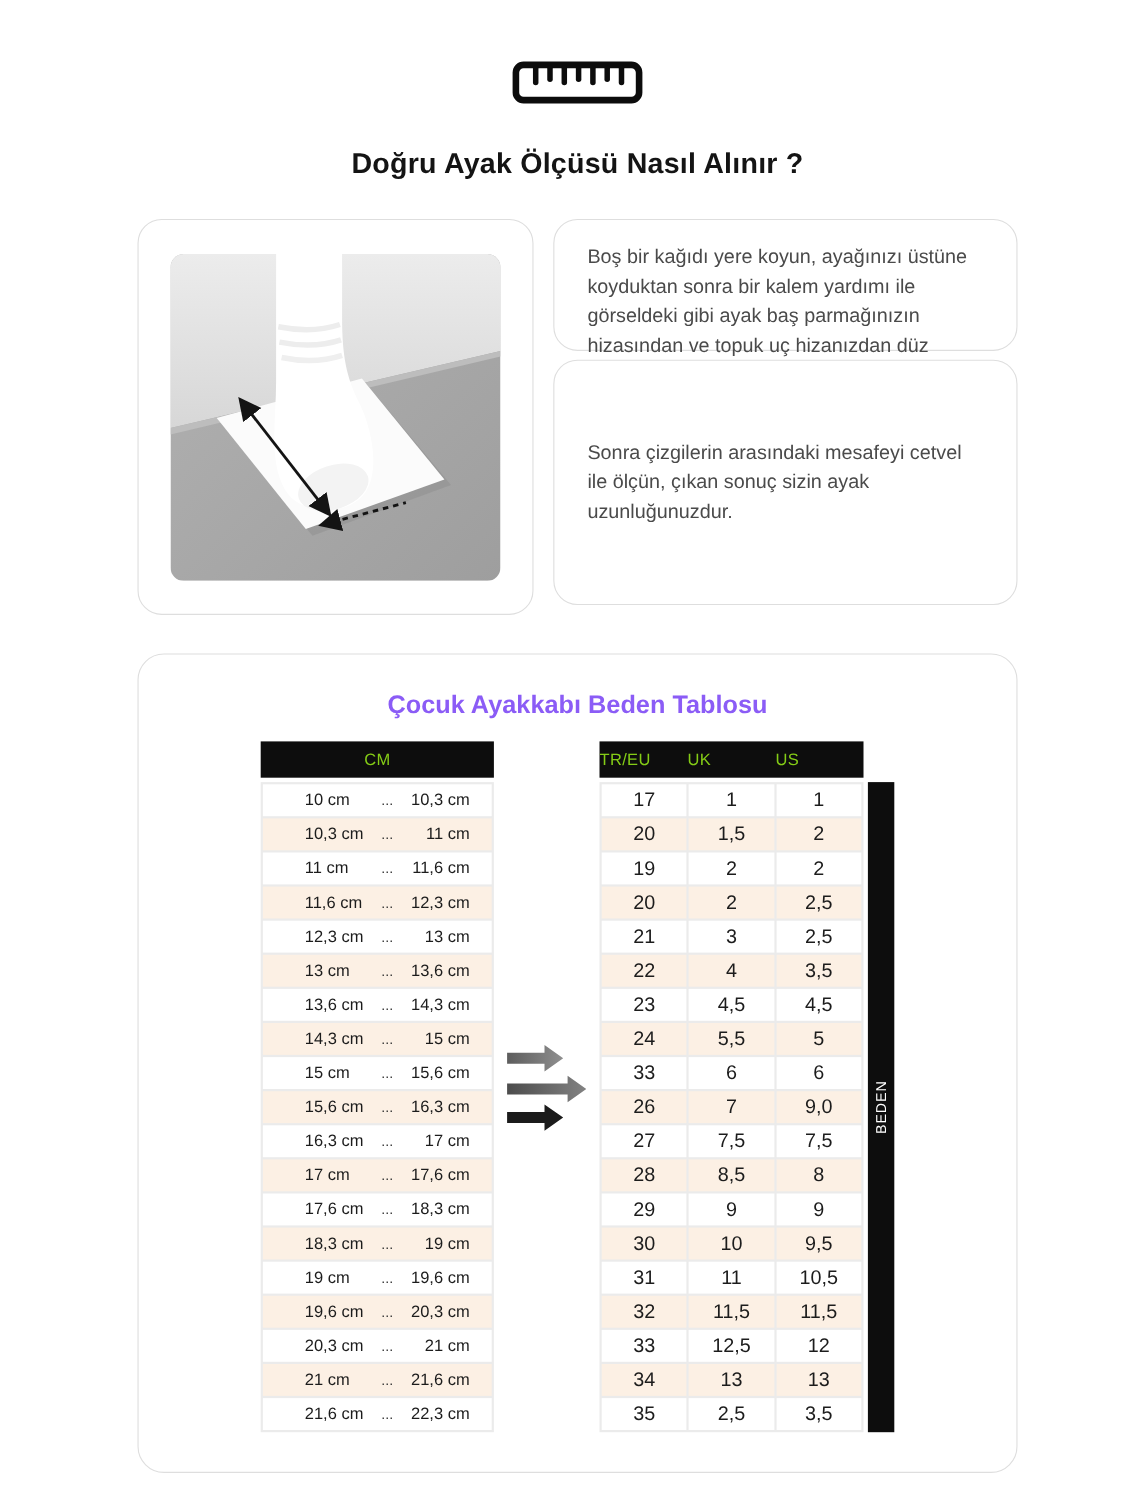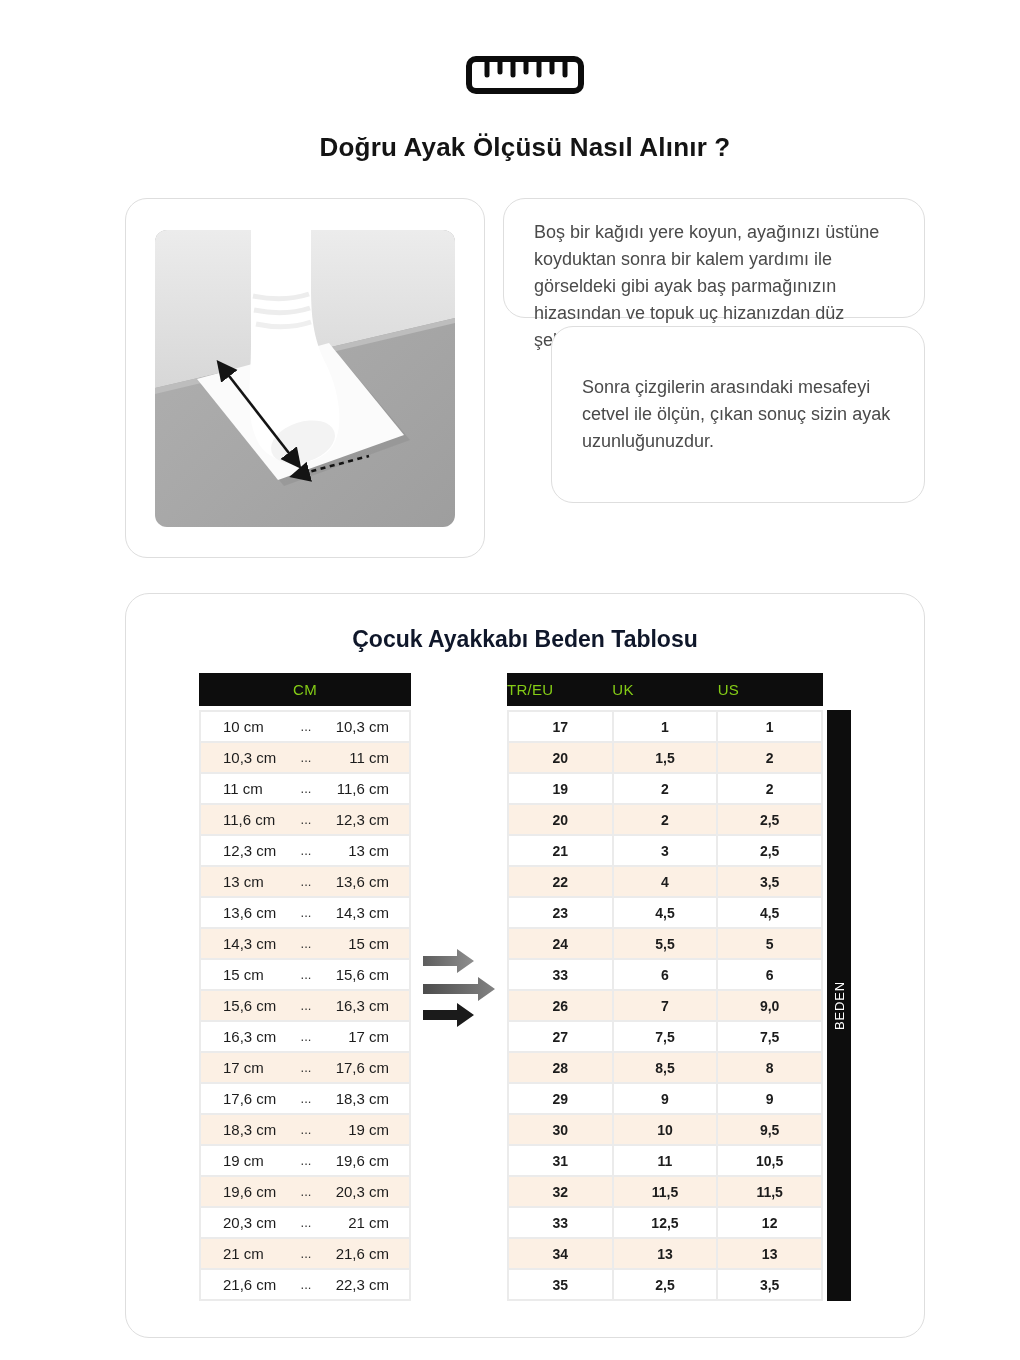--- a/index.html
+++ b/index.html
@@ -23,55 +23,55 @@
     border:1px solid var(--border); border-radius:22px; background:#fff;
     display:flex; align-items:center; justify-content:center;
   }
   .photo-frame { width:300px; height:297px; border-radius:12px; overflow:hidden; display:block; }
   .text-cards { flex:1; display:flex; flex-direction:column; gap:8px; }
   .text-card {
     border:1px solid var(--border); border-radius:22px; background:#fff;
     padding:20px 30px; font-size:18px; line-height:1.5; color:#4a4a4a;
   }
   .text-card.first { height:120px; }
-  .text-card.second { height:177px; display:flex; align-items:center;margin-left:48px; }
+  .text-card.second { height:223px; display:flex; align-items:center; }
 
   
   .table-card {
     margin-top:35px; border:1px solid var(--border); border-radius:24px;
     background:#fff; padding:32px 0 36px;
   }
-  .table-title { text-align:center; font-size:23px; font-weight:700; color:#0f172a; }
+  .table-title { text-align:center; font-size:23px; font-weight:700; color:#8b5cf6; }
   .tables { display:flex; justify-content:center; align-items:flex-start; margin-top:20px; }
 
   .col-head {
     background:var(--hdr); color:#84cc16; height:33px; font-size:15px;
     display:flex; align-items:center; justify-content:center; letter-spacing:.3px;
   }
   .rows-frame { background:var(--sep); padding:2px; margin-top:4px; }
 
   .cm-table { width:212px; }
   .cm-rows { display:flex; flex-direction:column; gap:2px; }
   .cm-row {
     height:29px; background:#fff; display:flex; align-items:center;
     font-size:15px; color:#1c1c1c;
   }
   .cm-row.stripe { background:var(--stripe); }
-  .cm-row .min { flex:1; text-align:left; padding-left:22px; }
+  .cm-row .min { flex:1; text-align:left; padding-left:22px;margin-left:16px; }
   .cm-row .rsep { width:22px; text-align:center; font-size:13px; color:#333; }
   .cm-row .max { flex:1; text-align:right; padding-right:20px; }
 
   .arrow-zone { width:96px; align-self:stretch; display:flex; align-items:center; justify-content:center; }
 
-  .intl-table { width:316px; }
+  .intl-table { width:240px; }
   .intl-head { display:grid; grid-template-columns:1fr 1fr 1fr; }
   .intl-rows { display:grid; grid-template-columns:1fr 1fr 1fr; gap:2px; }
   .intl-cell {
     height:29px; background:#fff; display:flex; align-items:center; justify-content:center;
-    font-size:14px; color:#1c1c1c;font-weight:bold;
+    font-size:18px; color:#1c1c1c;
   }
   .intl-cell.stripe { background:var(--stripe); }
 
   .beden-bar {
     width:24px; height:591px; margin-left:4px; margin-top:37px;
     background:var(--hdr); display:flex; align-items:center; justify-content:center;
   }
   .beden-bar span {
     color:#fff; font-size:13px; letter-spacing:.8px; white-space:nowrap;
     transform:rotate(-90deg);

